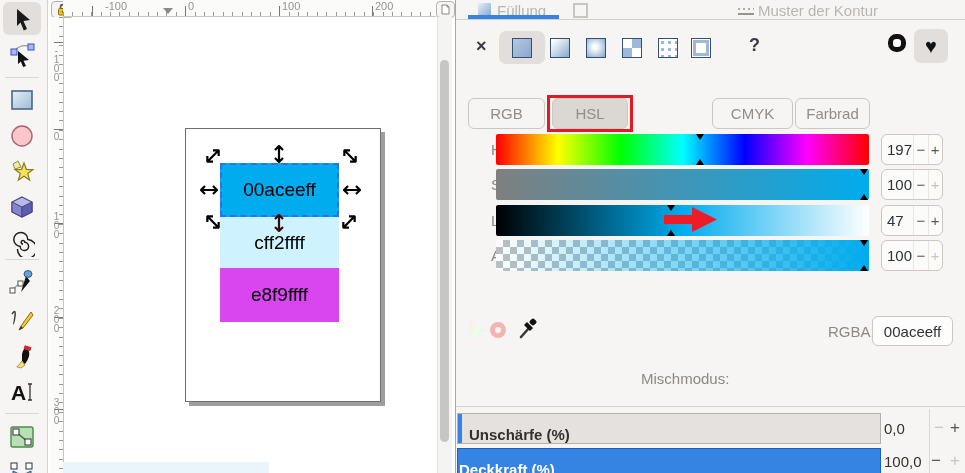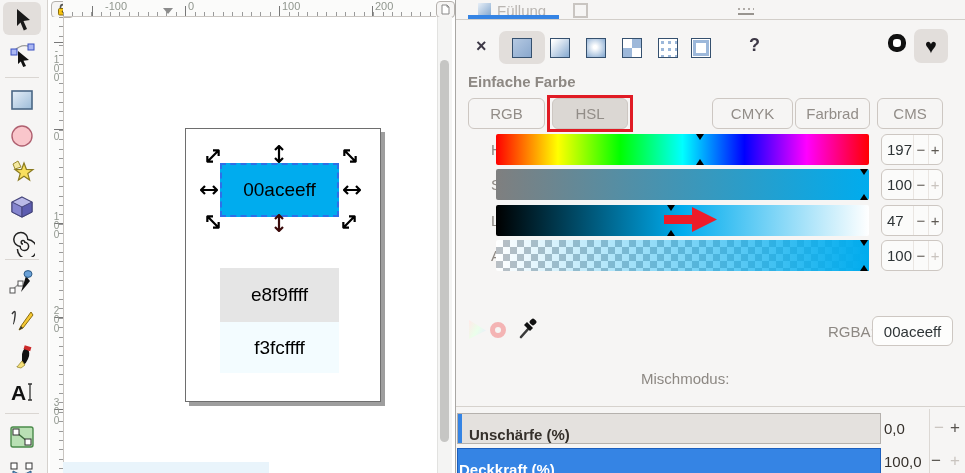--- a/index.html
+++ b/index.html
@@ -230,22 +230,22 @@
     <div class="abs cornerbtn" style="left:388px;top:1px;width:17px;height:15px;">
       <svg width="9" height="11">
           <path d="M1 1 h5 l2 2 v7 h-7 z" fill="#fff" stroke="#888"></path>
           <path d="M6 1 v2 h2" fill="none" stroke="#888"></path>
         </svg>
     </div>
 
     <div id="page" class="abs"></div>
 
     <div class="swatch" style="top: 163px; height: 54px; line-height: 54px; background: rgb(0, 172, 238);"><span>00aceeff</span></div>
-    <div class="swatch" style="top: 268px; height: 54px; line-height: 54px; background: #e5e5e5;"><span>e8f9ffff</span></div>
-    <div class="swatch" style="top: 322px; height: 51px; line-height: 51px; background: rgb(243, 252, 255);"><span>f3fcffff</span></div>
+    <div class="swatch" style="top: 217px; height: 51px; line-height: 51px; background: rgb(207, 242, 255);"><span>cff2ffff</span></div>
+    <div class="swatch" style="top: 268px; height: 54px; line-height: 54px; background: #d946ef;"><span>e8f9ffff</span></div>
 
     <div id="selbox" class="abs"></div>
     <div class="handle" style="left:155px;top:146px;">
       <svg width="18" height="10" style="transform:rotate(-45deg);">
           <path d="M1 5 H17 M5 1 L1 5 L5 9 M13 1 L17 5 L13 9" stroke="#000" stroke-width="2.2" fill="none"></path>
         </svg>
       </div>
     <div class="handle" style="left:221px;top:144px;">
       <svg width="18" height="10" style="transform:rotate(90deg);">
           <path d="M1 5 H17 M5 1 L1 5 L5 9 M13 1 L17 5 L13 9" stroke="#000" stroke-width="2.2" fill="none"></path>
@@ -294,20 +294,21 @@
         <div class="tabicon-fill"></div>
       </div>
     <span class="abs dimtext" style="left:41px;top:2px;">Füllung</span>
     <div id="tabunderline" class="abs"></div>
     <div class="abs" style="left:117px;top:3px;">
         <div class="tabicon-stroke"></div>
       </div>
     <div class="abs" style="left:282px;top:6px;">
         <div class="tabicon-dash"></div>
       </div>
+    <span class="abs dimtext" style="left:302px;top:2px;">Muster der Kontur</span>
     <div id="tabline" class="abs"></div>
 
     <span class="abs glyph" style="left:20px;top:36px;font-size:18px;">×</span>
     <div class="fsbtn" style="left:43px;background:#e2dedb;">
       <div class="fsicon" style="background:linear-gradient(135deg,#b5c9e2,#8aa8cd);"></div>
       </div>
     <div class="fsbtn" style="left:81px;">
       <div class="fsicon" style="background:linear-gradient(135deg,#fff 8%,#8fb0d4 92%);"></div>
       </div>
     <div class="fsbtn" style="left:117px;">
@@ -324,36 +325,32 @@
         <div style="width:10px;height:10px;border:3px solid #9db8da;"></div>
         </div>
       </div>
     <span class="abs glyph" style="left:293px;top:35px;font-size:18px;">?</span>
 
     <div class="abs" style="left:432px;top:34px;width:18px;height:18px;border-radius:46%;border:5.5px solid #111;background:#fff;box-sizing:border-box;"></div>
     <div class="fsbtn" style="left:458px;top:29px;width:34px;height:34px;background:#e2dedb;">
       <span style="font-size:20px;color:#111;">♥</span>
       </div>
 
-    <div class="abs" style="left:12px;top:73px;font-weight:bold;color:#8d8883;">Einfache Farbe</div>
 
     <div class="ctab sel" style="left:96px;width:76px;">
         <span>HSL</span>
       </div>
     <div class="ctab" style="left:12px;width:77px;">
         <span>RGB</span>
       </div>
     <div class="ctab" style="left:256px;width:81px;">
         <span>CMYK</span>
       </div>
     <div class="ctab" style="left:339px;width:75px;">
         <span>Farbrad</span>
-      </div>
-    <div class="ctab" style="left:421px;width:66px;">
-        <span>CMS</span>
       </div>
     <div id="hslbox" class="abs"></div>
 
     <span class="srow-label" style="top:141px;">H:</span>
     <div class="track" style="top:134px;background:linear-gradient(90deg,#f00,#ff0 16.6%,#0f0 33.3%,#0ff 50%,#00f 66.6%,#f0f 83.3%,#f00);">
       <span class="mark t" style="left:calc(54.7% - 4px);"></span>
         <span class="mark b" style="left:calc(54.7% - 4px);"></span>
     </div>
     <div class="spin" style="top:134px;">
       <span class="val">197</span>

